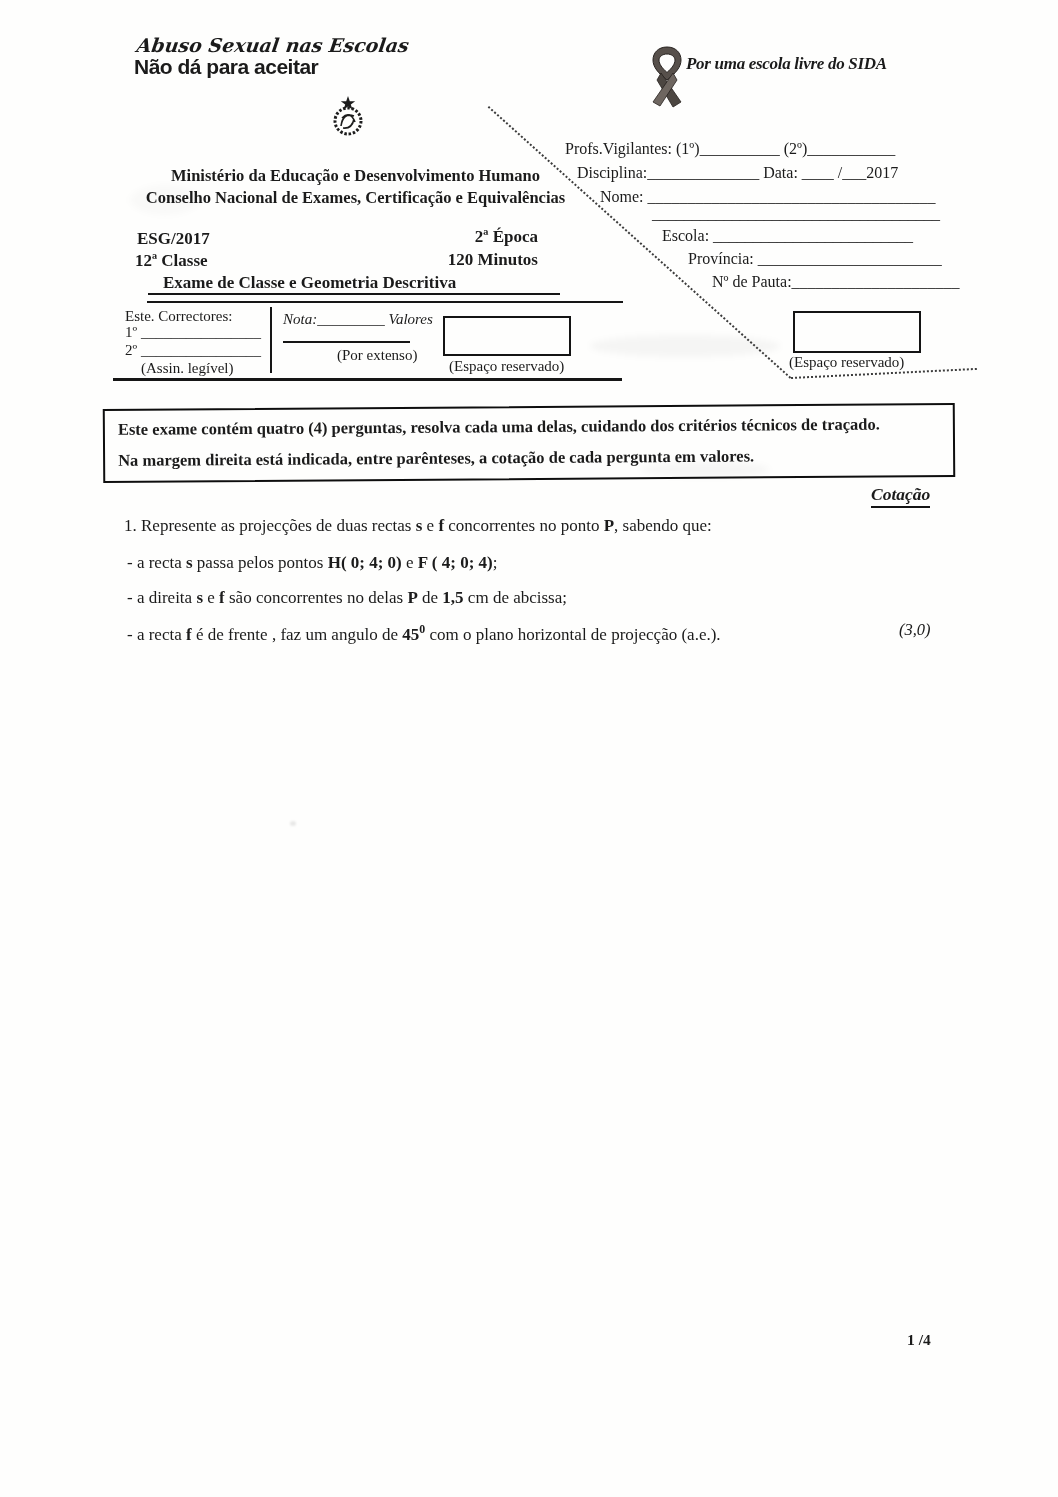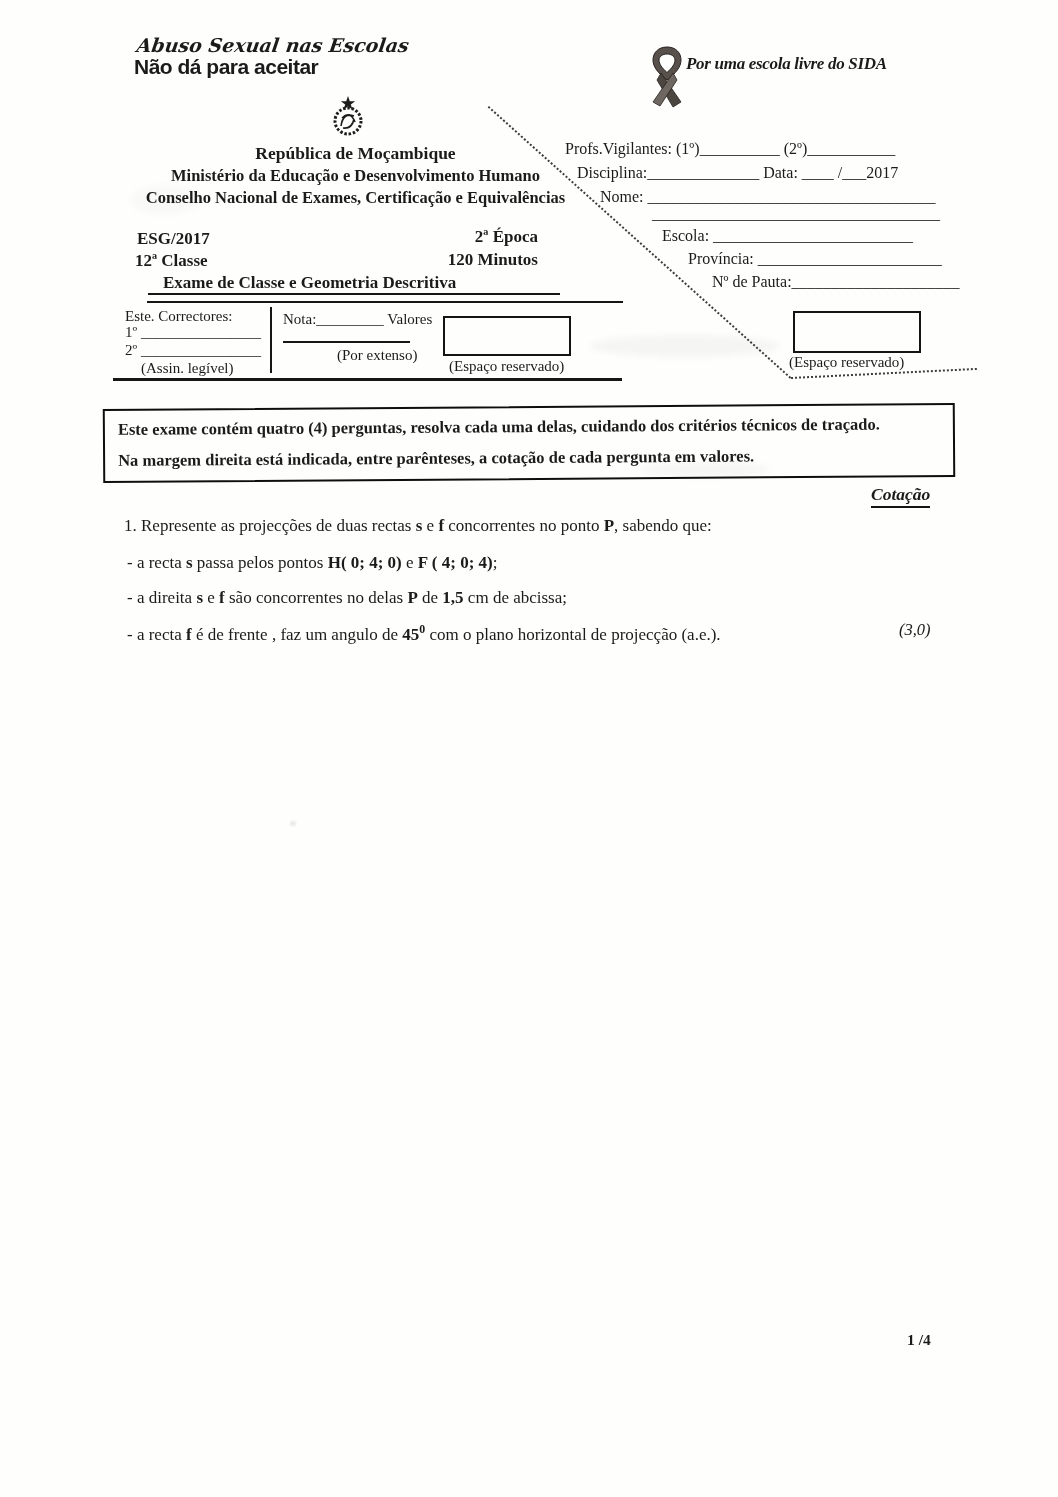--- a/index.html
+++ b/index.html
@@ -74,21 +74,20 @@
   <div class="abs sida" style="left:686px;top:54px;">Por uma escola livre do SIDA</div>
 
   <div class="abs" style="left:328px;top:95px;">
     <svg width="40" height="42" viewBox="0 0 40 42">
       <polygon points="20,1 21.8,6.2 27.2,6.2 22.8,9.4 24.5,14.6 20,11.4 15.5,14.6 17.2,9.4 12.8,6.2 18.2,6.2" fill="#1d1d1d"></polygon>
       <circle cx="20" cy="26" r="13" fill="none" stroke="#1d1d1d" stroke-width="3" stroke-dasharray="2.5 1.8"></circle>
       <path d="M13 31 Q15 17 26 21 M14 23 Q22 15 27 27 M15 33 Q24 34 26 24" stroke="#1d1d1d" stroke-width="1.6" fill="none"></path>
     </svg>
   </div>
 
-  <div class="abs hdr h-republic" style="top:143px;">República de Moçambique</div>
   <div class="abs hdr h-min" style="top:166px;">Ministério da Educação e Desenvolvimento Humano</div>
   <div class="abs hdr h-min" style="top:188px;">Conselho Nacional de Exames, Certificação e Equivalências</div>
 
   <div class="abs field" style="left:565px;top:140px;">Profs.Vigilantes: (1º)__________  (2º)___________</div>
   <div class="abs field" style="left:577px;top:164px;">Disciplina:______________ Data: ____ /___2017</div>
   <div class="abs field" style="left:600px;top:188px;">Nome: ____________________________________</div>
   <div class="abs field" style="left:652px;top:205px;">____________________________________</div>
   <div class="abs field" style="left:662px;top:227px;">Escola: _________________________</div>
   <div class="abs field" style="left:688px;top:250px;">Província: _______________________</div>
   <div class="abs field" style="left:712px;top:273px;">Nº de Pauta:_____________________</div>
@@ -102,21 +101,21 @@
   <div class="abs exinfo right-align" style="left:378px;top:250px;">120 Minutos</div>
   <div class="abs exinfo" style="left:163px;top:273px;">Exame de Classe e Geometria Descritiva</div>
   <div class="abs hline" style="left:148px;top:293px;width:412px;"></div>
 
   <div class="abs hline" style="left:147px;top:301px;width:476px;"></div>
   <div class="abs small" style="left:125px;top:308px;">Este. Correctores:</div>
   <div class="abs small" style="left:125px;top:324px;">1º ________________</div>
   <div class="abs small" style="left:125px;top:342px;">2º ________________</div>
   <div class="abs small" style="left:141px;top:360px;">(Assin. legível)</div>
   <div class="abs vline" style="left:270px;top:307px;height:66px;"></div>
-  <div class="abs small" style="left:283px;top:311px;">Nota:_________  Valores</div>
+  <div class="abs small" style="left:283px;top:311px;font-style:italic;">Nota:_________  Valores</div>
   <div class="abs hline" style="left:283px;top:341px;width:127px;height:1.5px;"></div>
   <div class="abs small" style="left:293px;top:347px;margin-left:44px;">(Por extenso)</div>
   <div class="abs box" style="left:443px;top:316px;width:124px;height:36px;"></div>
   <div class="abs small" style="left:449px;top:358px;">(Espaço reservado)</div>
   <div class="abs hline thick" style="left:113px;top:378px;width:509px;"></div>
 
   <div class="abs box" style="left:793px;top:311px;width:124px;height:38px;"></div>
   <div class="abs small" style="left:789px;top:354px;">(Espaço reservado)</div>
 
   <div class="abs instr-box" style="left:103px;top:406px;width:852px;height:74px;">

